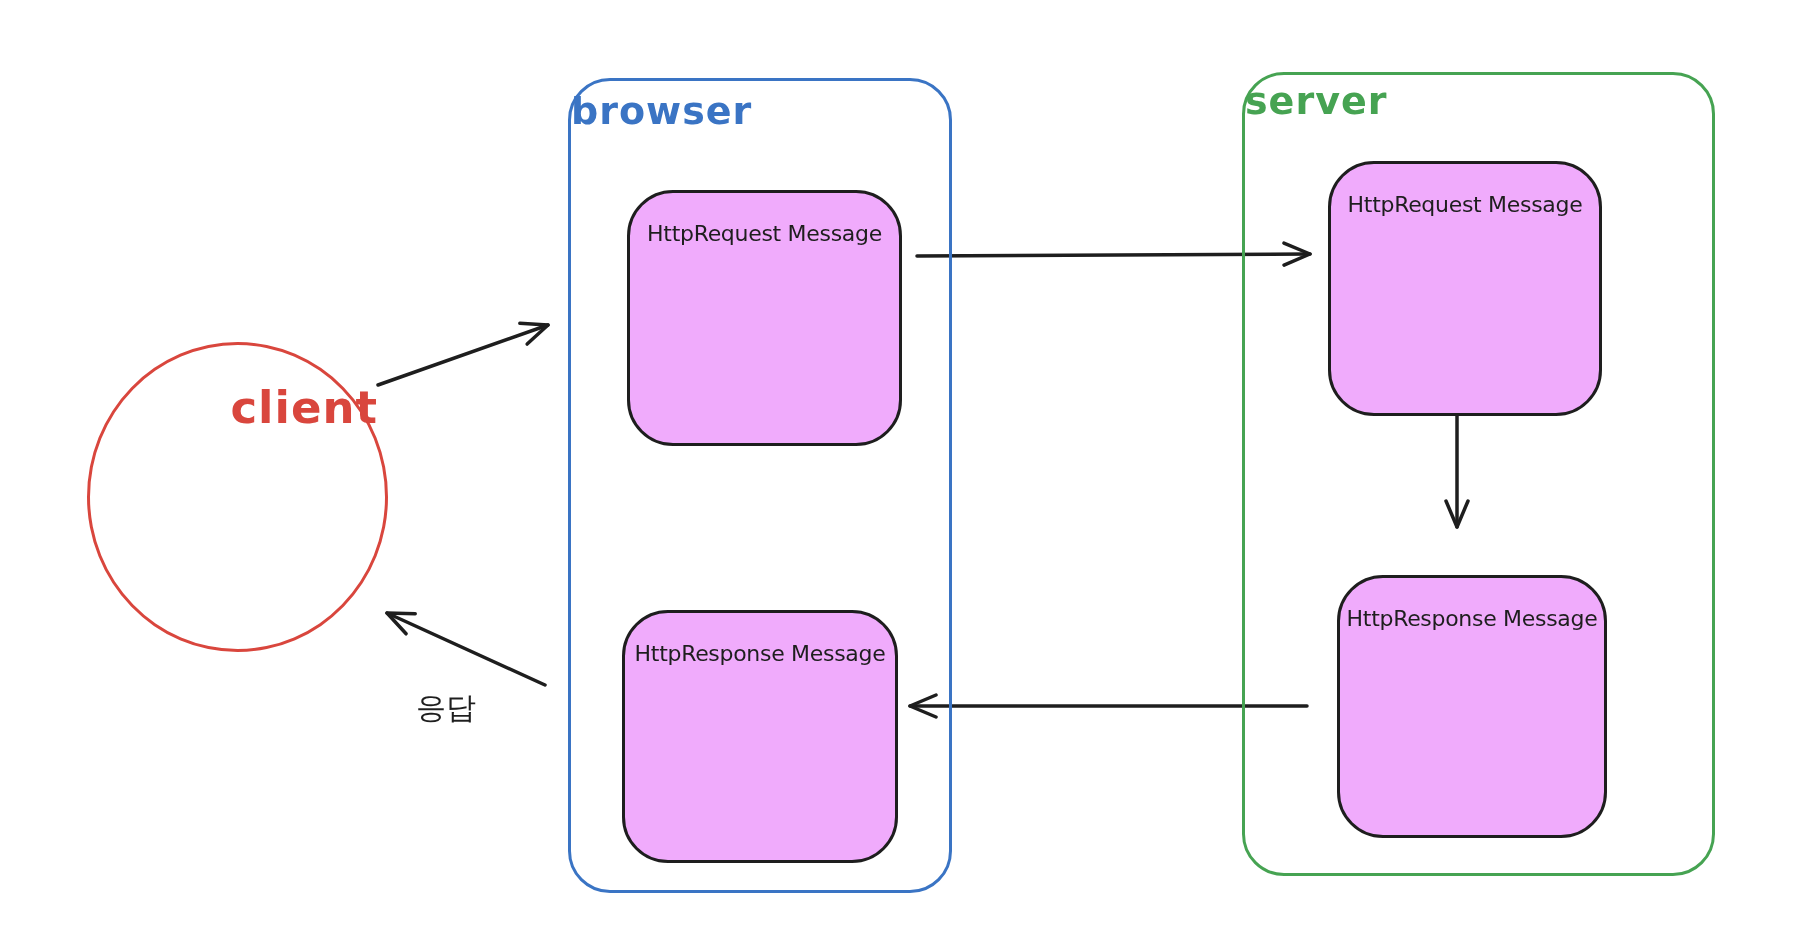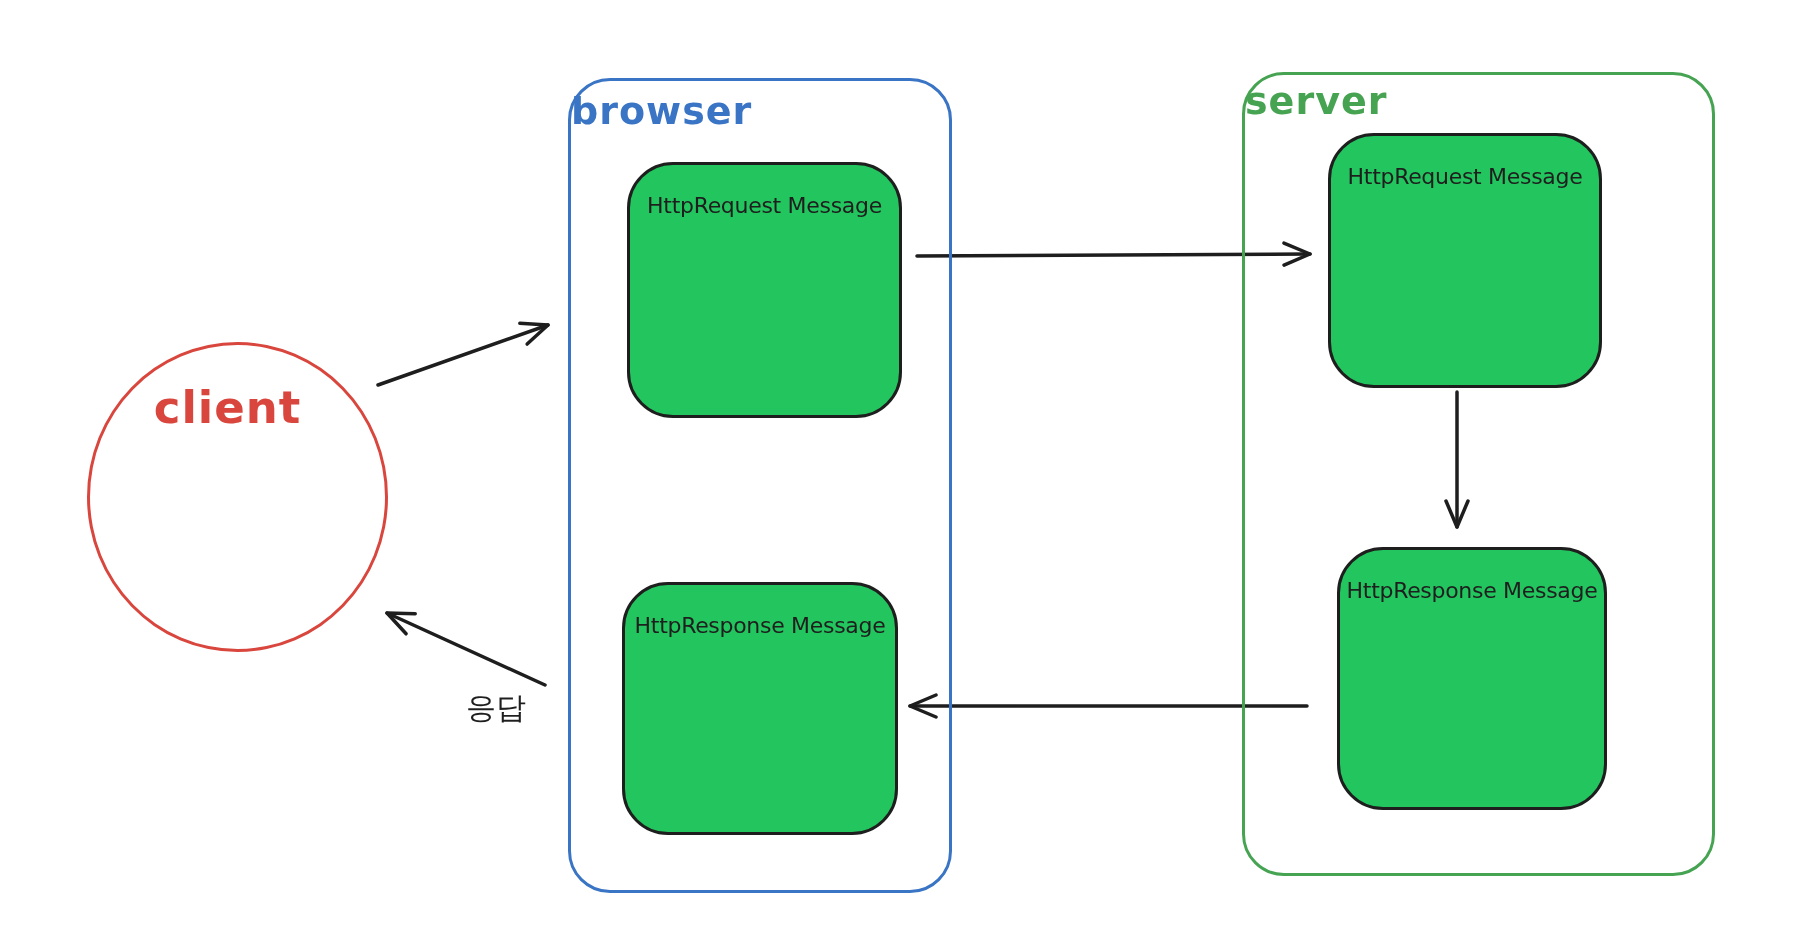--- a/index.html
+++ b/index.html
@@ -48,21 +48,21 @@
     height: 310px;
     border: 3.5px solid var(--c-client, #d9463d);
     border-radius: 50%;
     box-sizing: border-box;
   }
   .client-label {
     position: absolute;
     left: 87px;
     top: 381px;
     width: 301px;
-    text-align: center;
+    text-align: right;
     font-size: 45px;
     font-weight: 600;
     letter-spacing: 1px;
     color: var(--c-client, #d9463d);
     transform: translateX(-10px);
   }
 
   
   .group-box {
     position: absolute;
@@ -100,22 +100,23 @@
     top: 4px;
     color: var(--c-server, #46a352);
   }
 
   
   .node-box {
     position: absolute;
     border: 3px solid var(--c-ink, #1e1e1e);
     border-radius: 46px;
     box-sizing: border-box;
-    background: #22c55e;
+    background: #f0abfc;
     text-align: center;
+    margin-top: 28px;
   }
   .node-label {
     display: block;
     margin-top: 28px;
     font-size: 22px;
     font-weight: 500;
     letter-spacing: -0.3px;
     color: var(--c-ink, #1e1e1e);
     white-space: nowrap;
   }
@@ -136,21 +137,20 @@
     left: 355px;
     top: 285px;
     width: 160px;
     font-size: 40px;
   }
   .flow-label-response {
     left: 366px;
     top: 688px;
     width: 160px;
     font-size: 30px;
-    text-align: right;
   }
 </style>
 </head>
 <body>
 
 <div class="canvas">
 
   <svg class="arrow-layer" viewBox="0 0 1816 946" xmlns="http://www.w3.org/2000/svg">
     <defs>
       <marker id="openArrow" viewBox="-32 -16 34 32" refX="0" refY="0" markerWidth="34" markerHeight="32" markerUnits="userSpaceOnUse" orient="auto">

